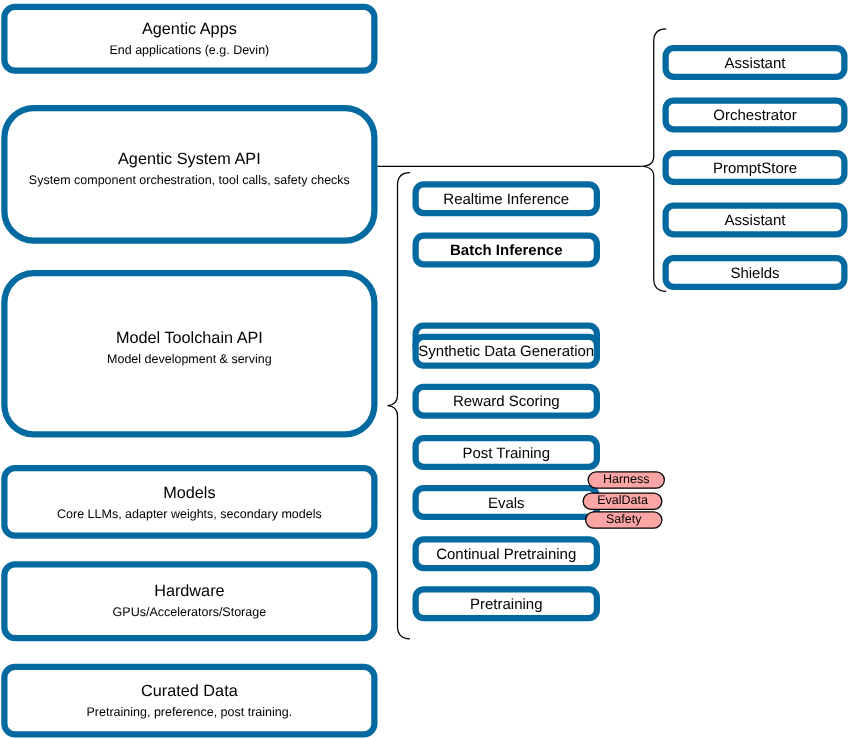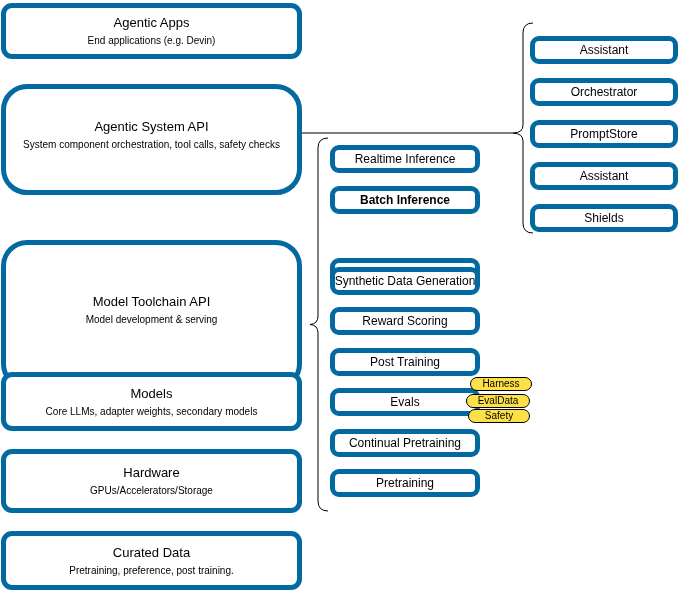--- a/index.html
+++ b/index.html
@@ -31,21 +31,21 @@
   .left-node .title{font-size:13px;line-height:16px;}
   .left-node .subtitle{font-size:10px;line-height:13px;margin-top:3px;}
   .big{border-radius:26px;padding-bottom:10px;}
   .small{border-radius:11px;}
   .mid-node{left:330px;width:150px;height:28px;border-radius:9px;font-size:12px;}
   .right-node{left:530px;width:148px;height:28px;border-radius:9px;font-size:12px;}
   .pill{
     position:absolute;
     box-sizing:border-box;
     border:1px solid #000;
-    background:#fde047;
+    background:#fca5a5;
     border-radius:8px;
     display:flex;align-items:center;justify-content:center;
     font-size:10px;line-height:10px;
     z-index:3;
   }
   .label{white-space:nowrap;}
 </style>
 </head>
 <body>
 
@@ -60,21 +60,21 @@
   <div class="node left-node small" style="top:3px;height:56px;">
     <div class="title label">Agentic Apps</div>
     <div class="subtitle label">End applications (e.g. Devin)</div>
   </div>
 
   <div class="node left-node big" style="top:84px;height:111px;">
     <div class="title label">Agentic System API</div>
     <div class="subtitle label">System component orchestration, tool calls, safety checks</div>
   </div>
 
-  <div class="node left-node big" style="top:240px;height:150px;">
+  <div class="node left-node big" style="top:216px;height:134px;">
     <div class="title label">Model Toolchain API</div>
     <div class="subtitle label">Model development &amp; serving</div>
   </div>
 
   <div class="node left-node small" style="top:372px;height:59px;">
     <div class="title label">Models</div>
     <div class="subtitle label">Core LLMs, adapter weights, secondary models</div>
   </div>
 
   <div class="node left-node small" style="top:449px;height:64px;">

